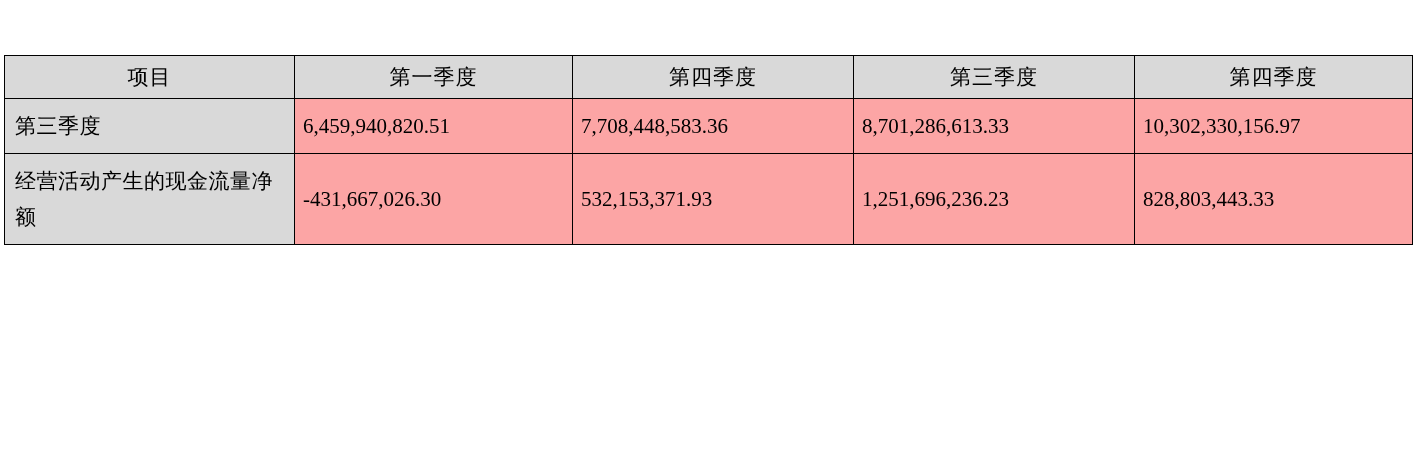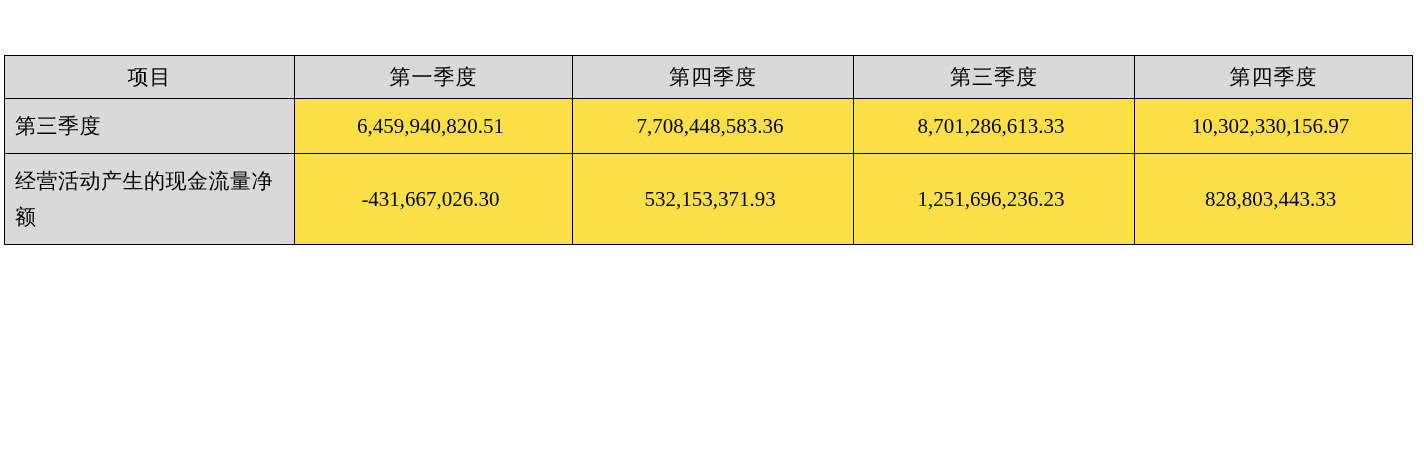--- a/index.html
+++ b/index.html
@@ -63,22 +63,22 @@
   
   table.fin td.label {
     background: #d9d9d9;
     text-align: left;
     padding: 6px 8px 6px 10px;
     font-size: 21px;
     line-height: 36px;
     letter-spacing: 0.5px;
   }
   table.fin td.num {
-    background: #fde047;
-    text-align: center;
+    background: #fca5a5;
+    text-align: left;
     padding: 6px 14px 6px 8px;
     font-size: 21px;
     line-height: 36px;
     white-space: nowrap;
   }
   tr.r1 td { height: 42px; }
   tr.r2 td { height: 78px; }
   tr.r3 td { height: 114px; }
   tr.r4 td { height: 78px; }
 </style>

